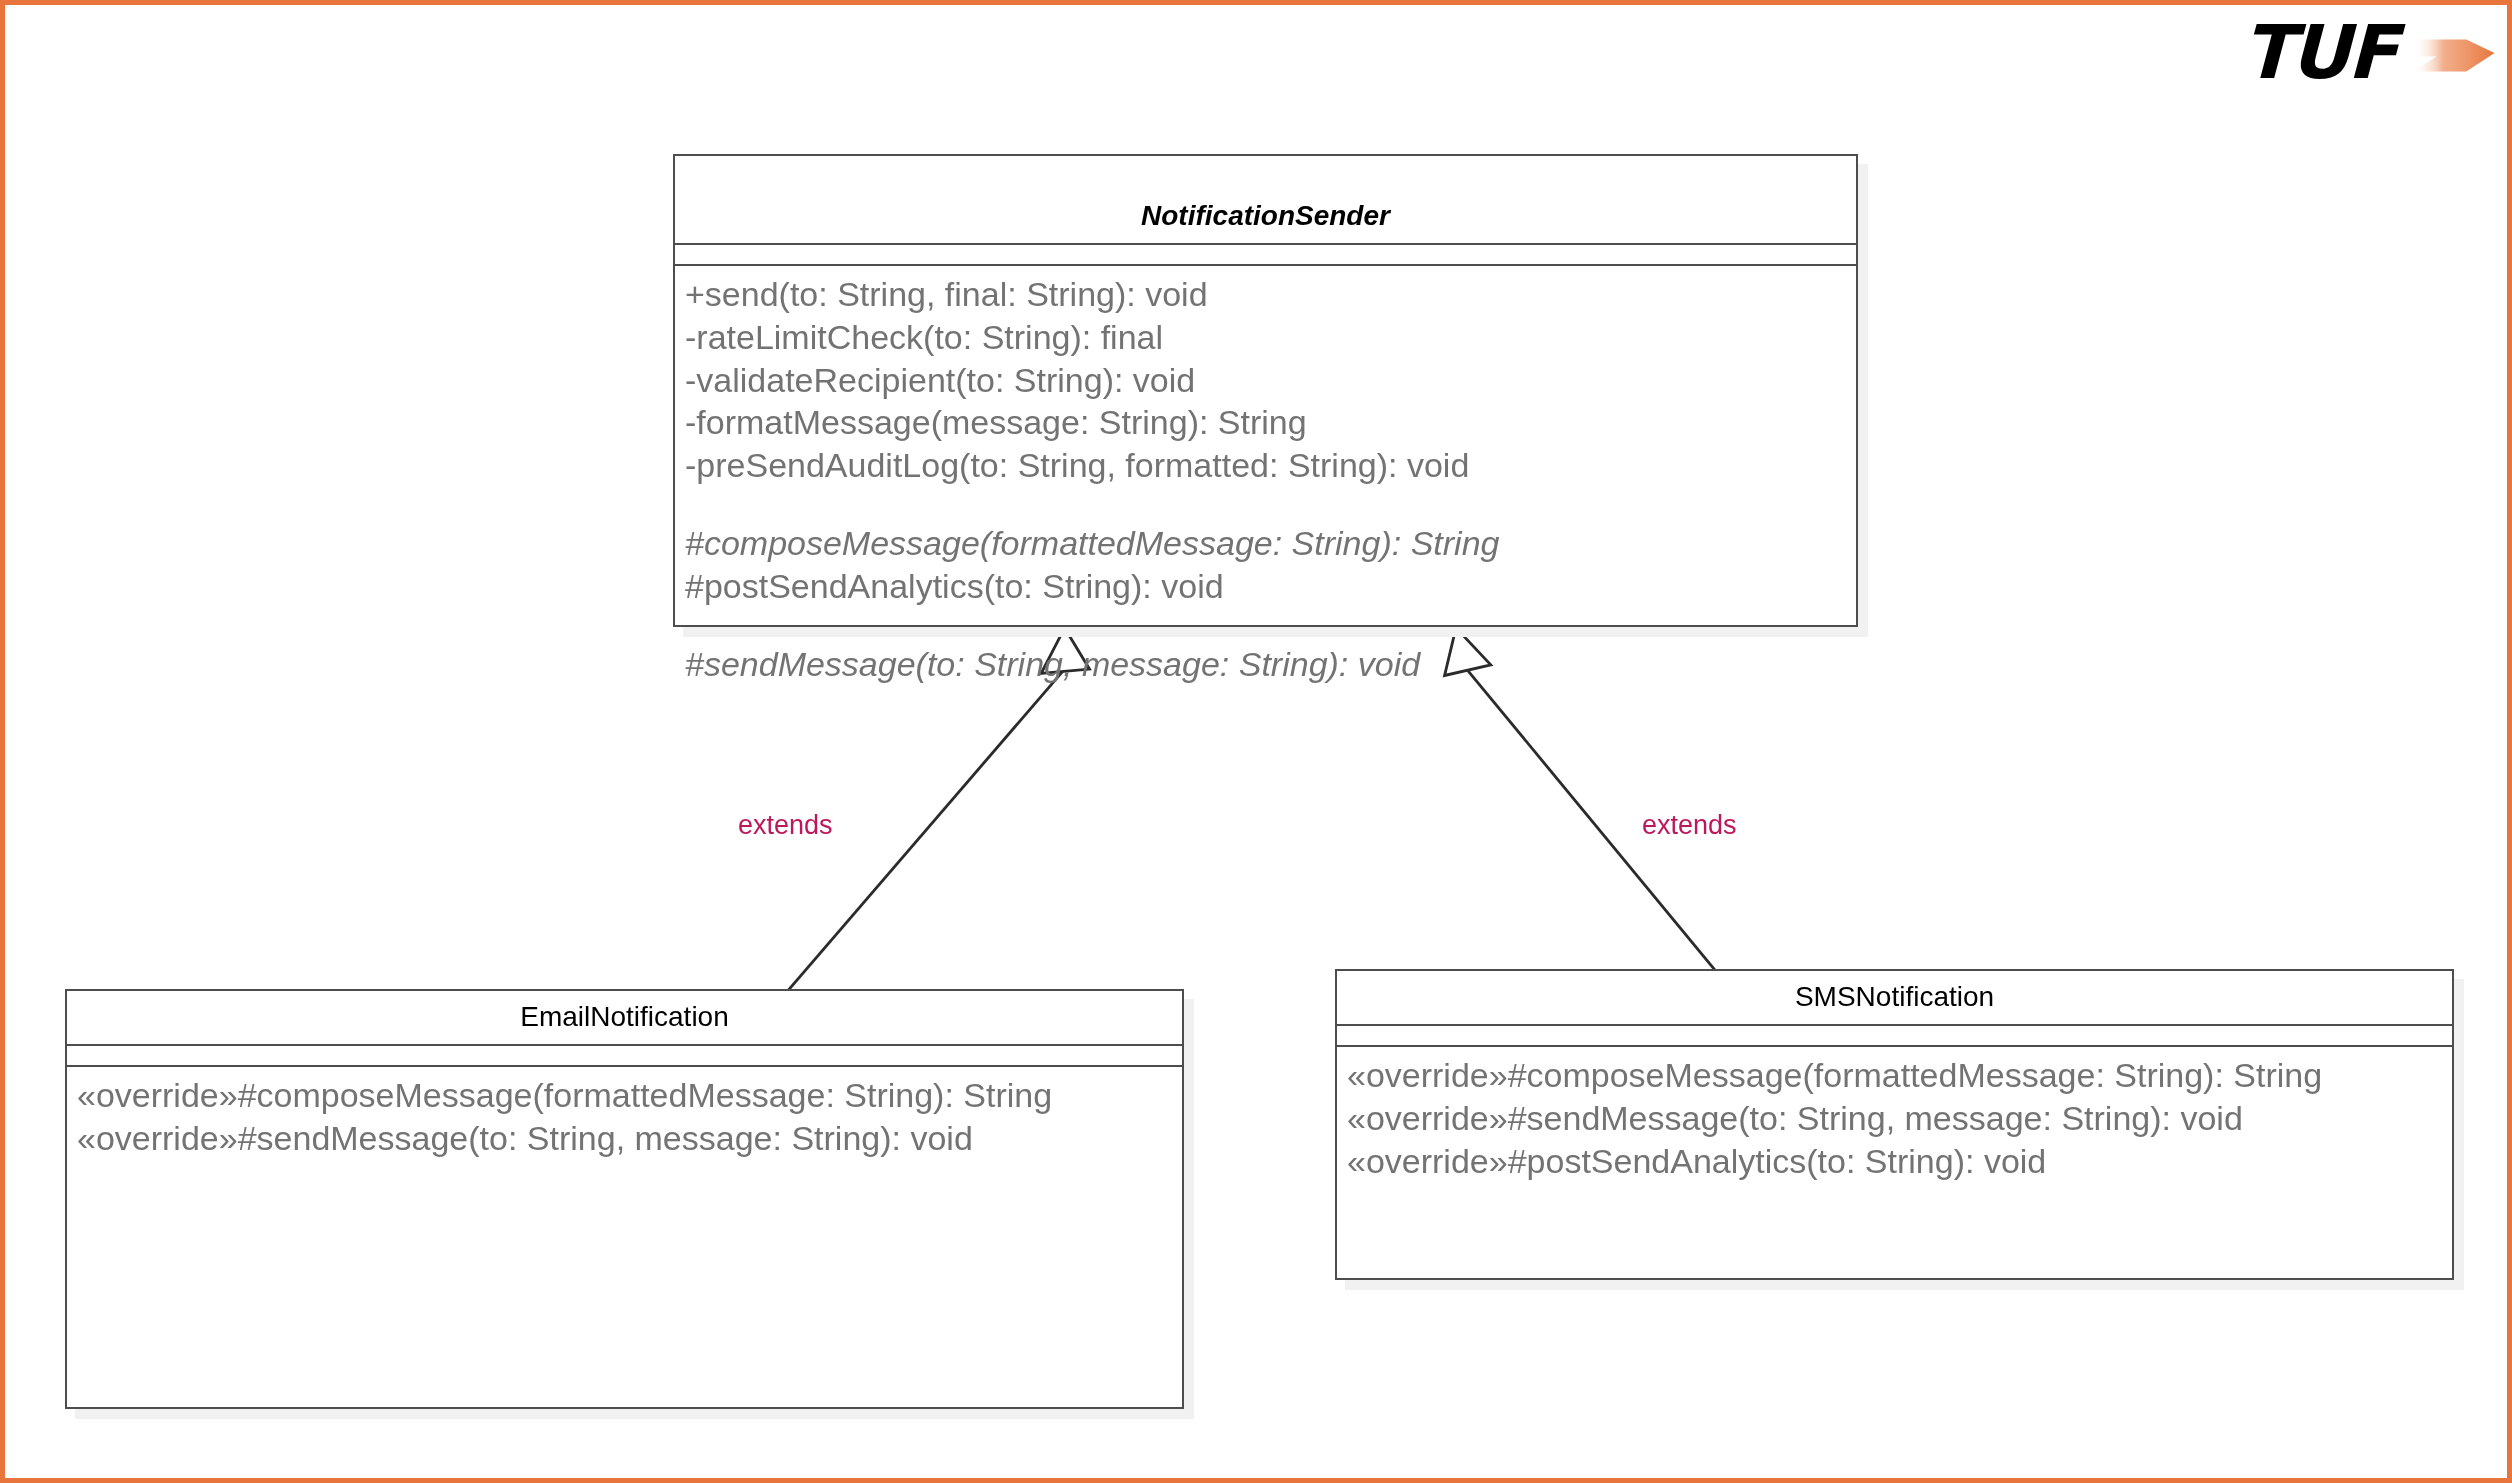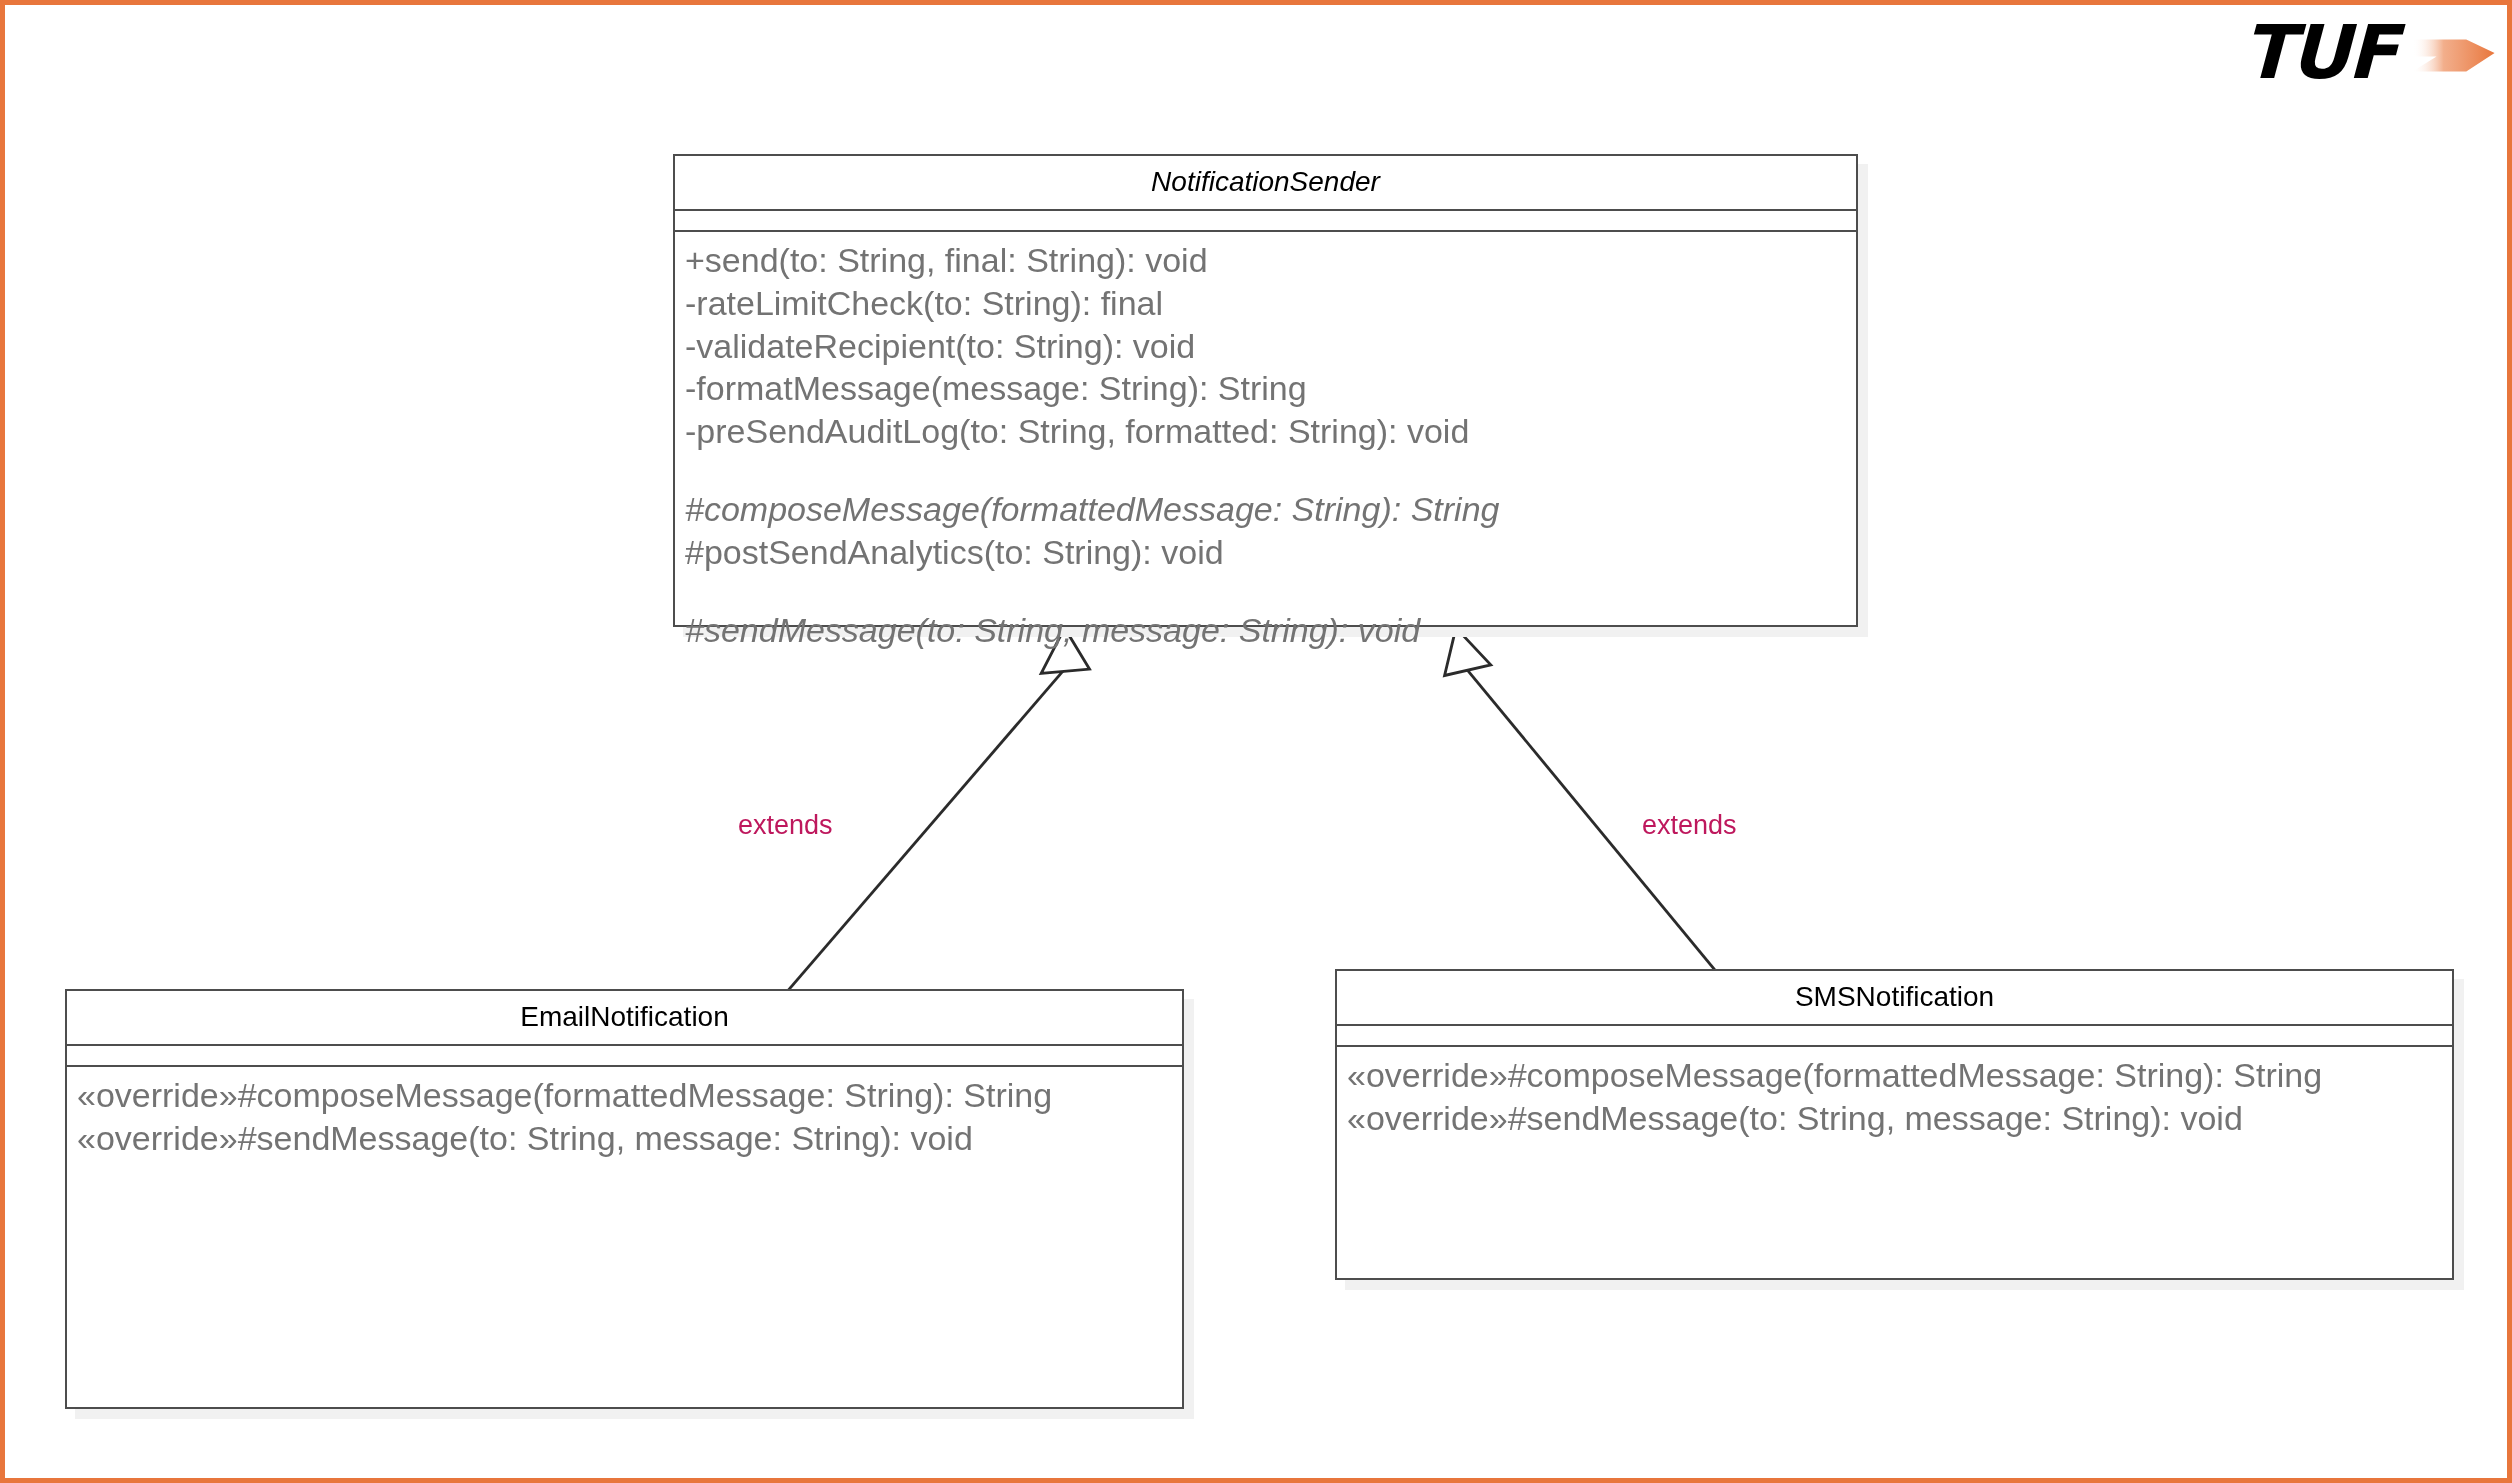--- a/index.html
+++ b/index.html
@@ -63,21 +63,22 @@
   .uml-title {
     text-align: center;
     font-size: 28px;
     color: #000000;
     padding: 10px 8.5px 11.4px 8.5px;
     border-bottom: 2.8px solid #4d4d4d;
     white-space: nowrap;
   }
   .uml-title.abstract {
     font-style: italic;
-    font-weight: normal;
+    font-weight: bold;
+    margin-top: 34px;
   }
   .uml-title.concrete {
     font-weight: normal;
   }
   .uml-attributes {
     height: 18.5px;
     border-bottom: 2.8px solid #4d4d4d;
   }
   .uml-methods {
     padding: 7px 10px 8.5px 10px;
@@ -190,17 +191,18 @@
         <div class="m">«override»#sendMessage(to: String, message: String): void</div>
       </div>
   </div>
 
   <div class="uml-class" id="class-smsnotification">
     <div class="uml-title concrete">SMSNotification</div>
     <div class="uml-attributes"></div>
     <div class="uml-methods">
         <div class="m">«override»#composeMessage(formattedMessage: String): String</div>
         <div class="m">«override»#sendMessage(to: String, message: String): void</div>
+        <div class="m">«override»#postSendAnalytics(to: String): void</div>
       </div>
   </div>
 
 </div>
 
 
 </body></html>

